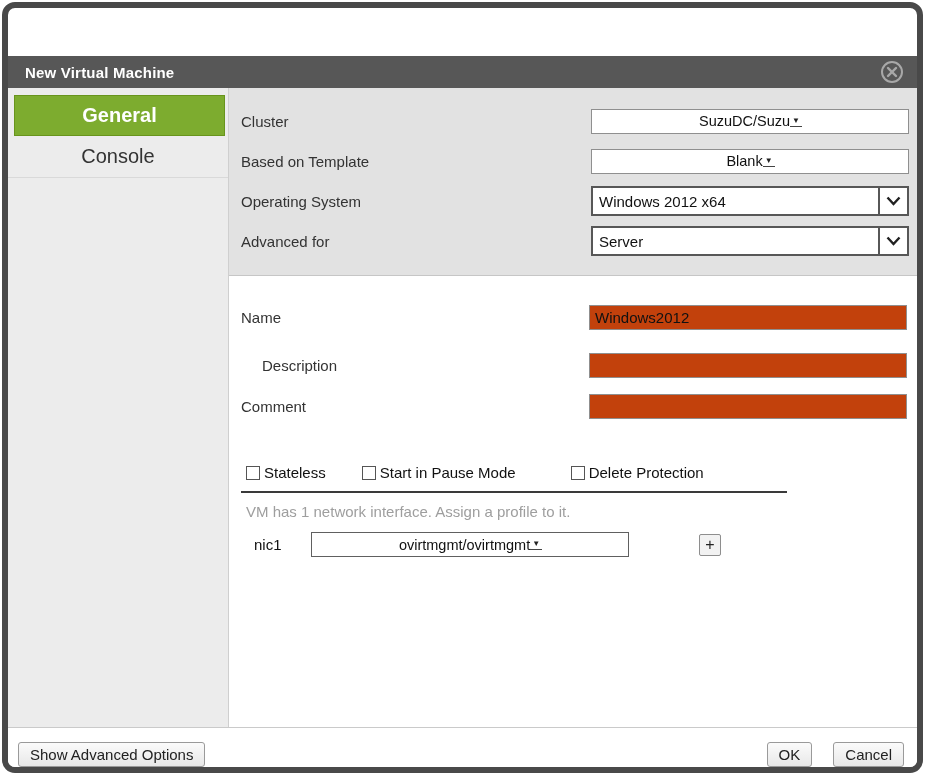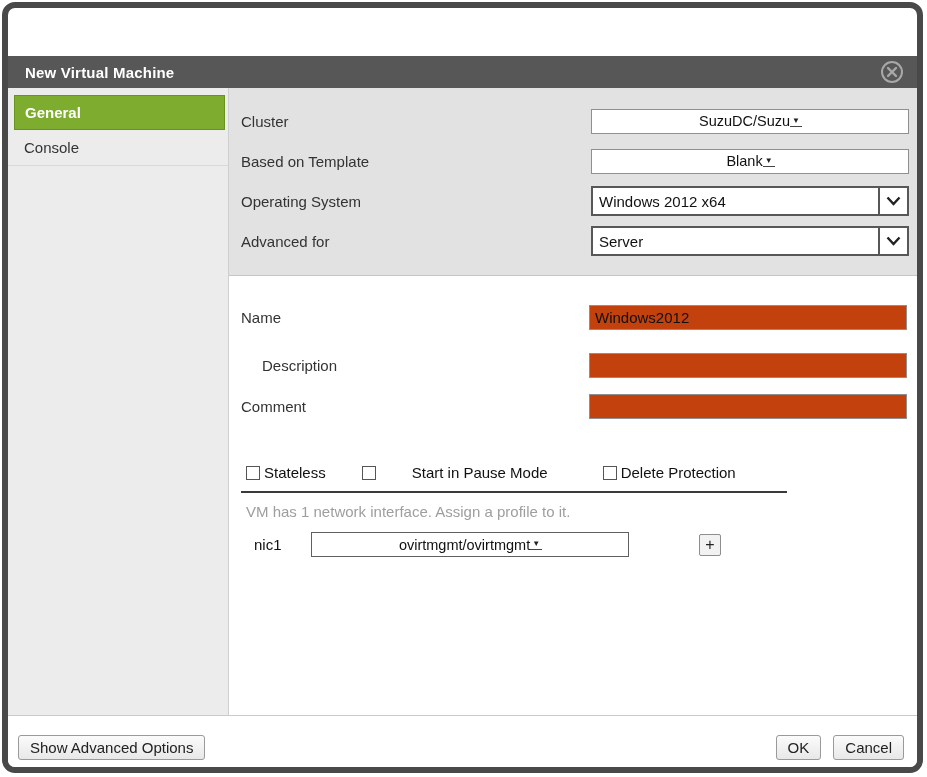--- a/index.html
+++ b/index.html
@@ -24,22 +24,23 @@
     margin-left:auto;width:24px;height:24px;cursor:pointer;display:flex;
     align-items:center;justify-content:center;
   }
   
   .dlg-body{flex:1 1 auto;display:flex;min-height:0;}
   .sidebar{
     flex:0 0 221px;background:#ececec;border-right:1px solid #cfcfcf;
     padding-top:7px;box-sizing:border-box;
   }
   .side-item{
-    font-size:15px;color:#333;padding:9px 16px;border-bottom:1px solid #d9d9d9;
+    font-size:20px;color:#333;padding:9px 16px;border-bottom:1px solid #d9d9d9;
     cursor:pointer;
+    text-align:center;
   }
   .side-item.selected{
     margin:0 3px 0 6px;background:#7dac2f;border:1px solid #68941c;
     color:#fff;font-weight:700;padding:8px 10px;border-bottom:1px solid #68941c;
   }
   .content{flex:1 1 auto;display:flex;flex-direction:column;background:#fff;min-width:0;}
   
   .top-panel{
     background:#e2e2e2;border-bottom:1px solid #c6c6c6;
     padding:13px 8px 14px 12px;
@@ -79,43 +80,43 @@
   .row-name{margin-top:29px;}
   .row-desc{margin-top:23px;margin-left:21px;}
   .row-comm{margin-top:16px;}
   .cb-row{display:flex;align-items:center;margin:45px 0 0 17px;}
   .cb-group{display:flex;align-items:center;cursor:pointer;}
   .cb-box{
     width:14px;height:14px;border:1px solid #555;background:#fff;
     box-sizing:border-box;flex:0 0 auto;
   }
   .cb-label{margin-left:4px;font-size:15px;color:#111;}
-  .gap1{margin-left:36px;gap:32px;} .gap2{margin-left:55px;}
+  .gap1{margin-left:36px;} .gap2{margin-left:55px;}
   .separator{margin:10px 0 0 12px;width:546px;border-top:2px solid #3a3a3a;height:0;}
   .net-info{margin:10px 0 0 17px;font-size:15px;color:#9e9e9e;}
   .nic-row{display:flex;align-items:center;margin:12px 8px 0 25px;}
   .nic-label{font-size:15px;color:#111;width:45px;margin-right:12px;}
   .nic-combo{border-color:#606060;}
   .add-btn{
     margin-left:70px;width:22px;height:22px;box-sizing:border-box;
     border:1px solid #8e8e8e;border-radius:2px;background:#f2f2f2;
     display:flex;align-items:center;justify-content:center;
     font-size:16px;color:#222;cursor:pointer;line-height:1;
   }
   
   .footer{
     flex:0 0 39px;background:#fff;border-top:1px solid #cacaca;
-    display:flex;align-items:center;padding:12px 13px 0 10px;
+    display:flex;align-items:flex-end;padding:0 13px 0 10px;
   }
   .btn{
     background:linear-gradient(#fbfbfb,#e8e8e8);border:1px solid #9a9a9a;
     border-radius:3px;color:#222;font-size:15px;padding:3px 11px;
     font-family:"Liberation Sans","DejaVu Sans",sans-serif;cursor:pointer;
   }
-  .footer-right{margin-left:auto;display:flex;gap:12px;}
+  .footer-right{margin-left:auto;display:flex;gap:21px;}
 </style>
 </head>
 <body>
 
 <div class="dialog">
 
   <div class="titlebar">
     <span class="title">New Virtual Machine</span>
     <span class="close-btn">
       <svg width="24" height="24" viewBox="0 0 24 24">

